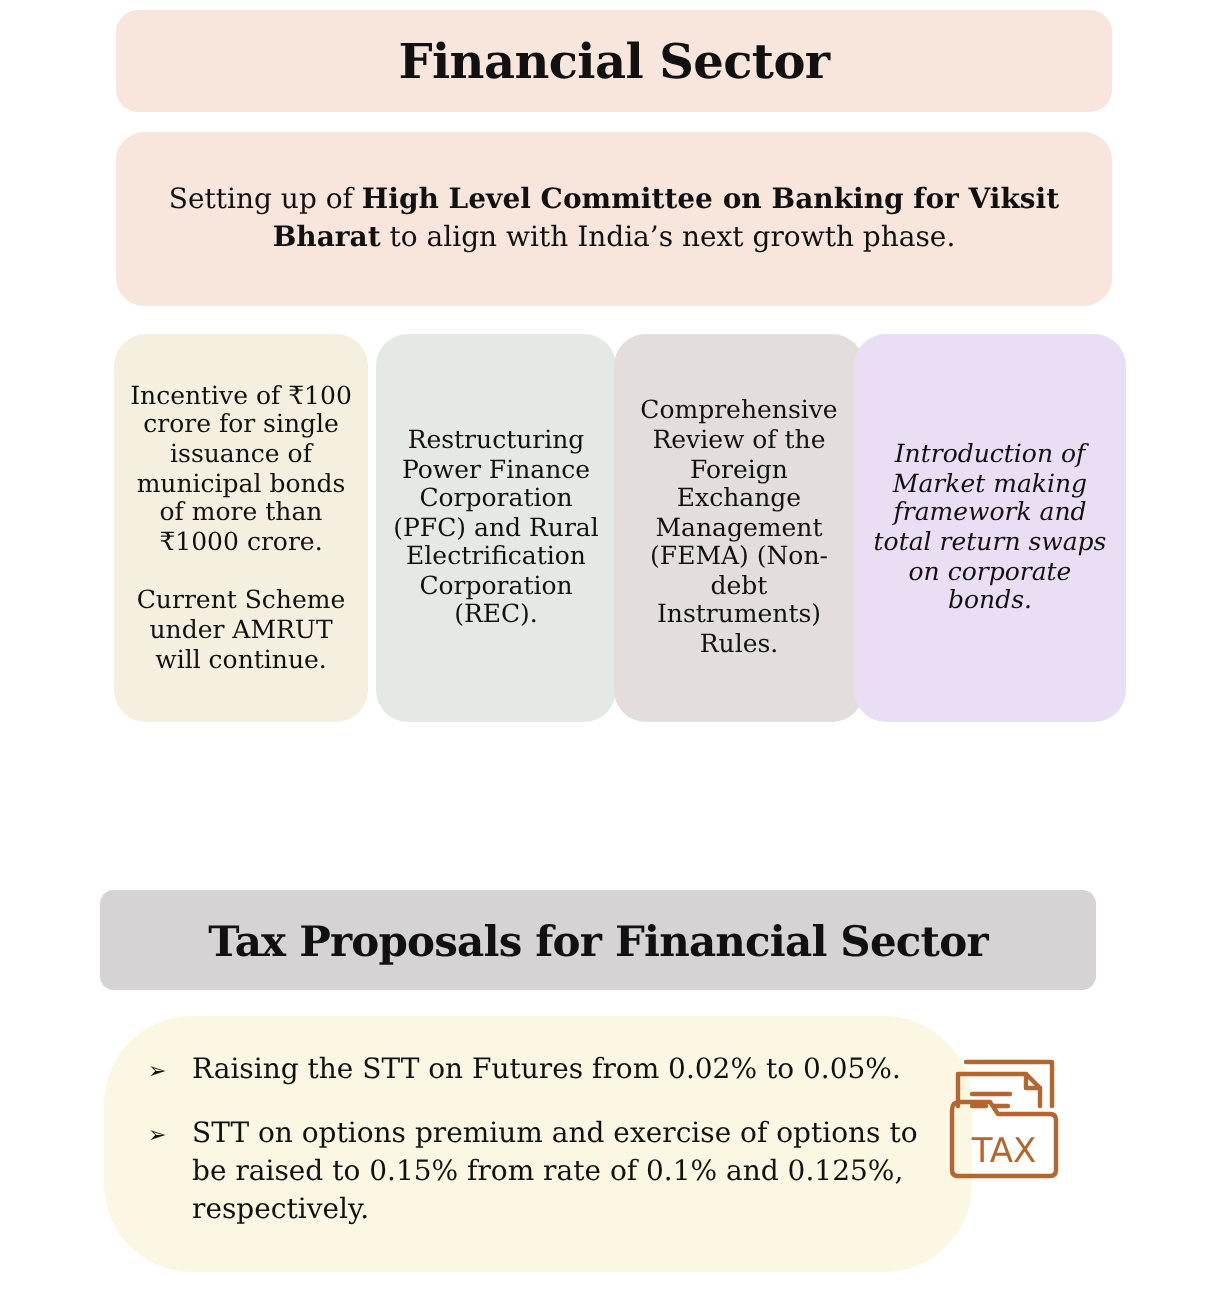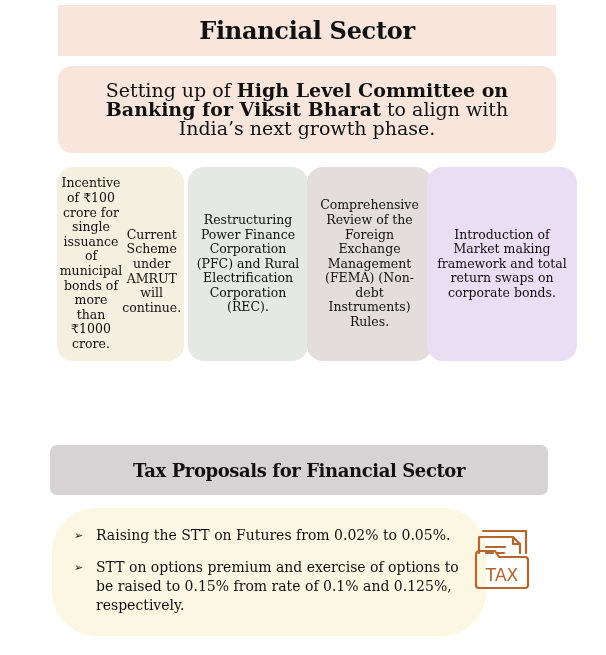--- a/index.html
+++ b/index.html
@@ -1,37 +1,37 @@
 <!DOCTYPE html>
 <html><head>
 <meta charset="utf-8">
 <style>
   html, body { margin:0; padding:0; background:#ffffff; }
   body { width:606px; height:655px; position:relative; overflow:hidden;
          font-family:"DejaVu Serif", serif; color:#111; }
   .box { position:absolute; box-sizing:border-box; }
   .title-box { left:58px; top:5px; width:498px; height:51px; background:#f8e6dd;
-               border-radius:0; display:flex; align-items:center; justify-content:center; }
+               border-radius:11px; display:flex; align-items:center; justify-content:center; }
   .title-box h1 { margin:0; font-size:24px; font-weight:bold; letter-spacing:-0.3px; }
   .intro-box { left:58px; top:66px; width:498px; height:87px; background:#f8e6dd;
                border-radius:14px; display:flex; align-items:center; justify-content:center;
                text-align:center; padding:0 18px; }
-  .intro-box p { margin:0; font-size:19px; line-height:19px; }
-  .card { top:167px; height:194px; border-radius:16px; display:flex; flex-direction:row;
+  .intro-box p { margin:0; font-size:14px; line-height:19px; }
+  .card { top:167px; height:194px; border-radius:16px; display:flex; flex-direction:column;
           align-items:center; justify-content:center; text-align:center; font-size:12.5px;
           line-height:14.6px; padding:0 6px; }
   .card p { margin:0; }
   .card p + p { margin-top:15px; }
   .c1 { left:57px; width:127px; background:#f5efdf; }
   .c2 { left:188px; width:120px; background:#e4e9e5; }
   .c3 { left:307px; width:125px; background:#e3dedb; }
-  .c4 { left:427px; width:150px; background:#e9def3; }
+  .c4 { left:427px; width:136px; background:#e9def3;font-style:italic; }
   .tax-head { left:50px; top:445px; width:498px; height:50px; background:#d6d3d4;
               border-radius:7px; display:flex; align-items:center; justify-content:center; }
-  .tax-head h2 { margin:0; font-size:18px; font-weight:bold; letter-spacing:-0.4px; }
+  .tax-head h2 { margin:0; font-size:21px; font-weight:bold; letter-spacing:-0.4px; }
   .bullets { left:52px; top:508px; width:434px; height:128px; background:#fcf7e3;
              border-radius:44px; padding:18px 20px 0 22px; }
   .bullets ul { list-style:none; margin:0; padding:0; }
   .bullets li { display:flex; font-size:14px; line-height:19px; }
   .bullets li + li { margin-top:13px; }
   .bullets .arrow { width:22px; flex:none; font-size:11px; line-height:19px; }
   .tax-icon { left:473px; top:527px; width:58px; height:66px; }
 </style>
 </head>
 <body>

